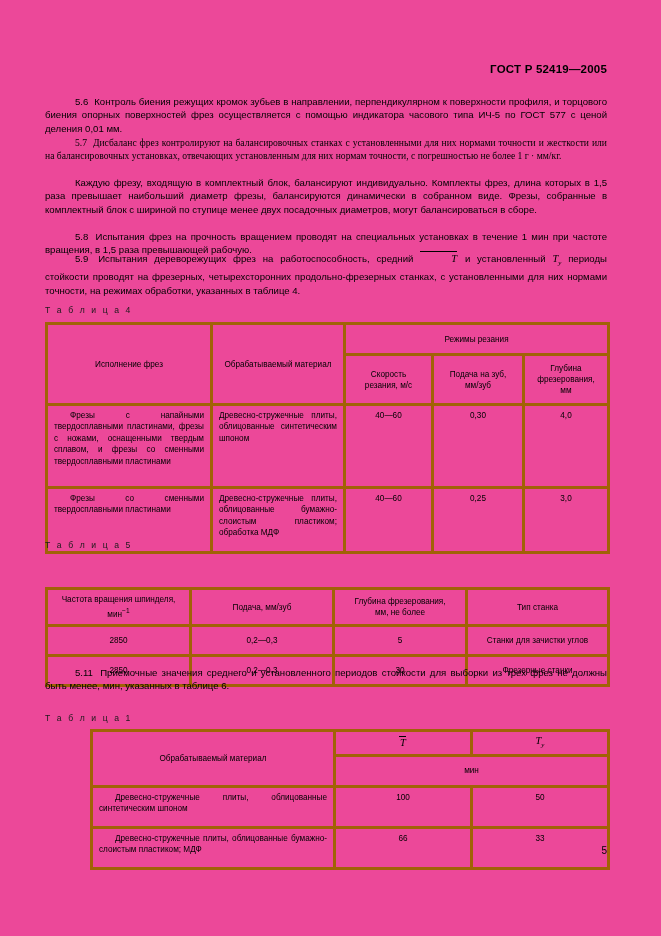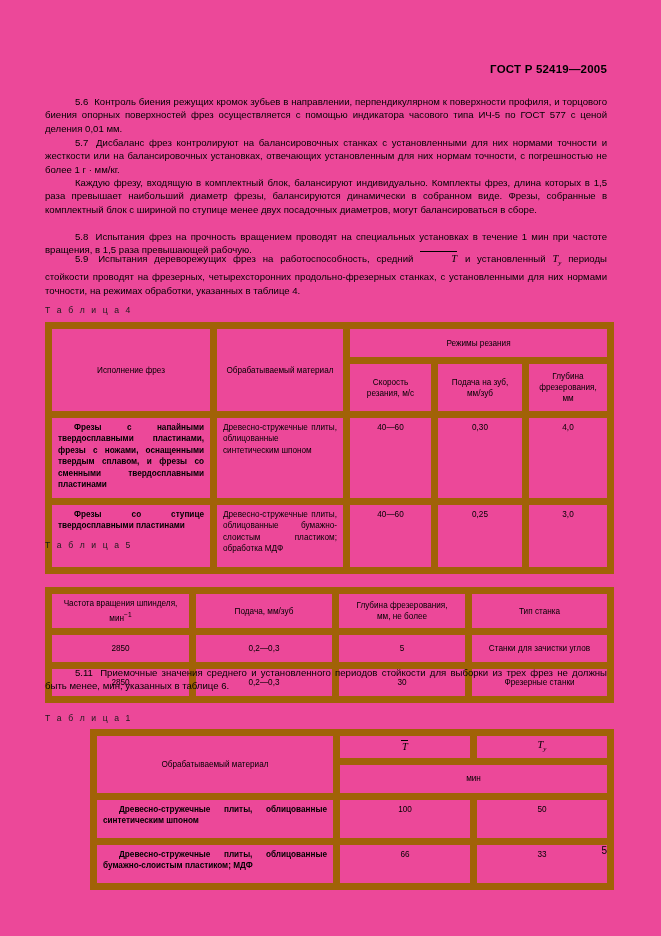--- a/index.html
+++ b/index.html
@@ -99,21 +99,21 @@
   
   table.gost {
     position: absolute;
     border-collapse: collapse;
     table-layout: fixed;
     font-size: 8.2px;
     color: #000;
     background: transparent;
   }
   table.gost td, table.gost th {
-    border: 7px solid #a16207;
+    border: 3px solid #a16207;
     padding: 0;
     vertical-align: middle;
     font-weight: normal;
   }
   table.gost .hcell {
     text-align: center;
     padding: 3px 3px;
     line-height: 11px;
   }
   table.gost .ccell {
@@ -122,21 +122,20 @@
     line-height: 11.4px;
     vertical-align: top;
   }
   table.gost .tcell {
     text-align: justify;
     padding: 4px 6px 4px 6px;
     line-height: 11.4px;
     vertical-align: top;
     text-indent: 16px;
     hyphens: none;
-    font-weight: bold;
   }
   table.gost .tcell-c {
     text-align: justify;
     padding: 4px 6px;
     line-height: 11.4px;
     vertical-align: top;
     text-indent: 0;
   }
   table.gost .mid {
     vertical-align: middle;
@@ -166,21 +165,21 @@
 
 <div class="page">
   <div class="content">
 
     <div class="doc-header">ГОСТ Р 52419—2005</div>
 
     <div class="body-block" style="top:95px;">
       <p><span class="num">5.6</span>&nbsp;<span>Контроль  биения  режущих кромок зубьев в направлении, перпендикулярном к поверхности профиля, и торцового биения опорных поверхностей фрез осуществляется с помощью индикатора часового типа ИЧ-5 по ГОСТ 577 с ценой деления 0,01 мм.</span></p>
     </div>
 
-    <div class="body-block" style="top:136px;">
+    <div class="body-block" style="top:136px;font-family:Liberation Serif, serif;">
       <p><span class="num">5.7</span>&nbsp;<span>Дисбаланс фрез контролируют на балансировочных станках с установленными для них нормами точности и жесткости или на балансировочных установках, отвечающих установленным для них нормам точности, с погрешностью не более 1 г · мм/кг.</span></p>
     </div>
 
     <div class="body-block" style="top:176px;">
       <p><span>Каждую фрезу, входящую в комплектный блок, балансируют индивидуально. Комплекты фрез, длина которых в 1,5 раза превышает наибольший диаметр фрезы, балансируются динамически в собранном виде. Фрезы, собранные в комплектный блок с шириной по ступице менее двух посадочных диаметров, могут балансироваться в сборе.</span></p>
     </div>
 
     <div class="body-block" style="top:230px;">
       <p><span class="num">5.8</span>&nbsp;<span>Испытания фрез на прочность вращением проводят на специальных установках в течение 1 мин при частоте вращения, в 1,5 раза превышающей рабочую.</span></p>
     </div>
@@ -223,21 +222,21 @@
       </thead>
       <tbody>
         <tr>
           <td class="tcell" style="height:72px;">Фрезы с напайными твердосплавными пластинами, фрезы с ножами, оснащенными твердым сплавом, и фрезы со сменными твердосплавными пластинами</td>
           <td class="tcell-c">Древесно-стружечные плиты, облицованные синтетическим шпоном</td>
           <td class="ccell">40—60</td>
           <td class="ccell">0,30</td>
           <td class="ccell">4,0</td>
         </tr>
         <tr>
-          <td class="tcell" style="height:54px;">Фрезы со ступице твердосплавными пластинами</td>
+          <td class="tcell" style="height:54px;">Фрезы со сменными твердосплавными пластинами</td>
           <td class="tcell-c">Древесно-стружечные плиты, облицованные бумажно-слоистым пластиком; обработка МДФ</td>
           <td class="ccell">40—60</td>
           <td class="ccell">0,25</td>
           <td class="ccell">3,0</td>
         </tr>
       </tbody>
     </table>
 
 
     <div class="tbl-caption" style="top:540px;">Т а б л и ц а  5</div>

